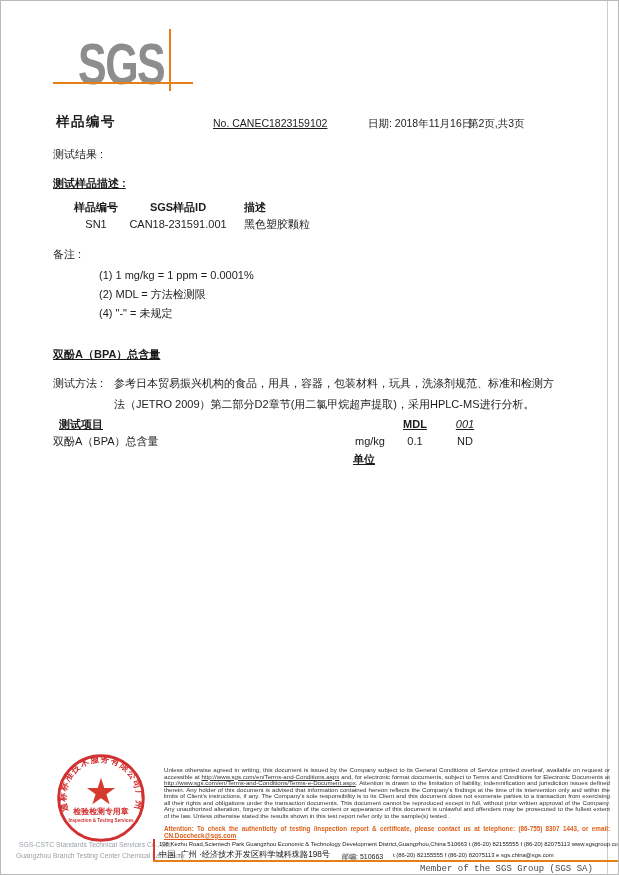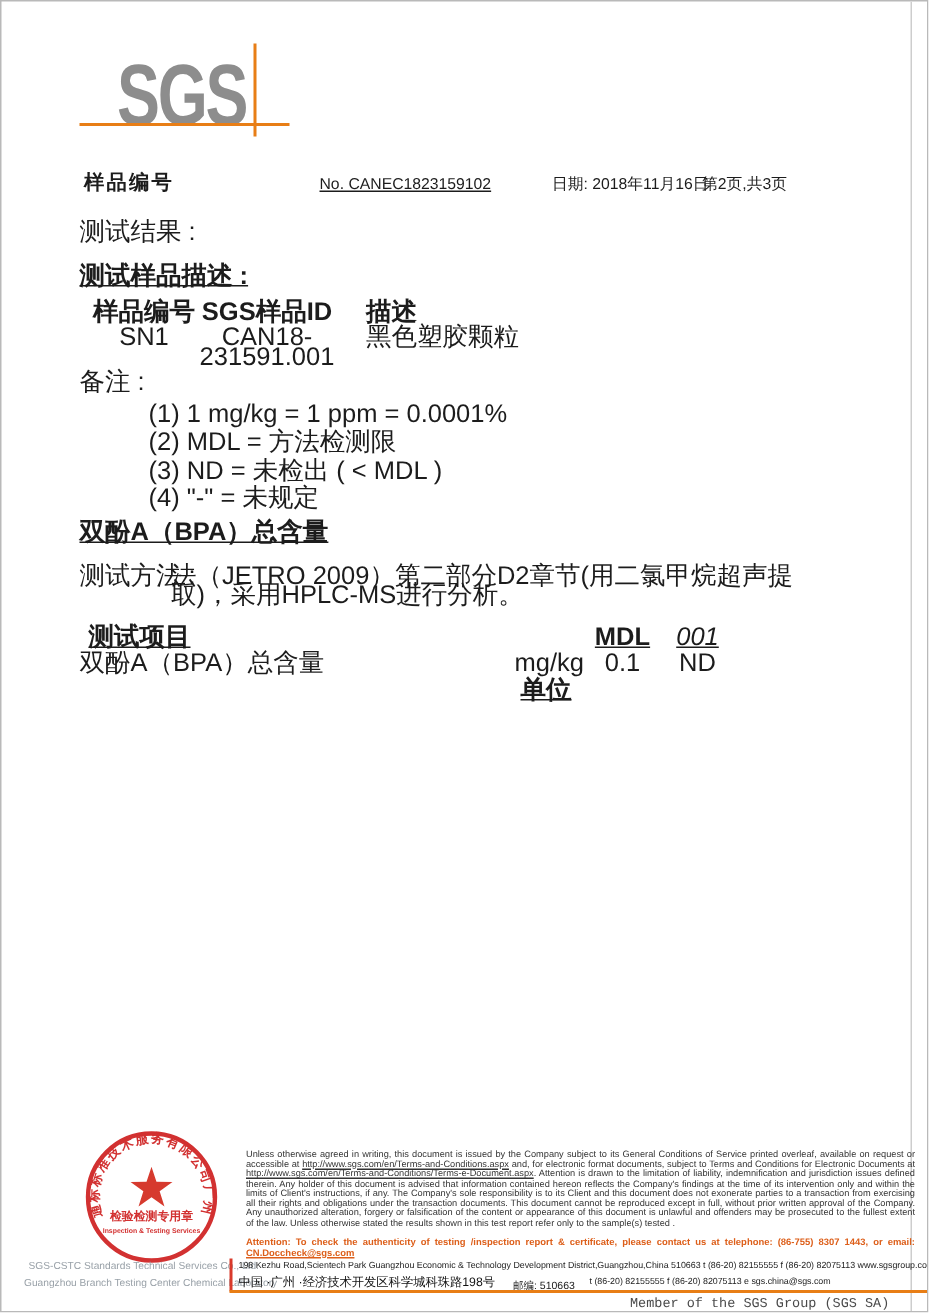--- a/index.html
+++ b/index.html
@@ -10,21 +10,21 @@
   .u{text-decoration:underline;}
   .b{font-weight:bold;}
   .it{font-style:italic;}
   .ctr{text-align:center;}
   
   .logo-text{font-weight:bold;color:#8d8d8d;font-size:58px;line-height:1;
              transform:scaleX(.74);transform-origin:left top;letter-spacing:-2px;}
   .crop-v{width:2px;background:#e87e16;}
   .crop-h{height:2px;background:#e87e16;}
   
-  .t11{font-size:17px;line-height:13px;}
+  .t11{font-size:11px;line-height:13px;}
   .t10{font-size:10.5px;line-height:12px;}
   .title{font-size:13.5px;font-weight:bold;letter-spacing:1.5px;}
   .notes div{height:18.8px;}
   .method div{height:20.5px;}
   
   .legal{font-size:6.15px;line-height:6.5px;text-align:justify;color:#333;}
   .attn{font-size:6.3px;line-height:6.7px;font-weight:bold;color:#dd5f1a;text-align:justify;}
   .addr-en{font-size:5.9px;color:#222;white-space:nowrap;}
   .addr-cn{font-size:8.2px;color:#111;white-space:nowrap;}
   .addr-sm{font-size:5.9px;color:#222;white-space:nowrap;}
@@ -62,27 +62,27 @@
     <div class="abs t11 b" style="left:243px;top:200px;">描述</div>
     <div class="abs t11 ctr" style="left:55px;top:217px;width:80px;">SN1</div>
     <div class="abs t11 ctr" style="left:127px;top:217px;width:100px;">CAN18-231591.001</div>
     <div class="abs t11" style="left:243px;top:217px;text-align:center;">黑色塑胶颗粒</div>
   </div>
 
   <div class="abs t11" style="left:52px;top:247px;">备注 :</div>
   <div class="abs t11 notes" style="left:98px;top:268px;">
     <div>(1) 1 mg/kg = 1 ppm = 0.0001%</div>
     <div>(2) MDL = 方法检测限</div>
-    <div>(3) ND = 未检出 ( &lt; MDL )</div>
     <div>(4) "-" = 未规定</div>
   </div>
 
   <div class="abs t11 b u" style="left:52px;top:347px;">双酚A（BPA）总含量</div>
   <div class="abs t11" style="left:52px;top:376px;">测试方法 :</div>
   <div class="abs t11 method" style="left:113px;top:376px;width:440px;">
+    <div>参考日本贸易振兴机构的食品，用具，容器，包装材料，玩具，洗涤剂规范、标准和检测方</div>
     <div>法（JETRO 2009）第二部分D2章节(用二氯甲烷超声提取)，采用HPLC-MS进行分析。</div>
   </div>
 
   <div>
     <div class="abs t11 b u" style="left:58px;top:417px;">测试项目</div>
     <div class="abs t11 b u ctr" style="left:342px;top:417px;width:42px;margin-top:35px;">单位</div>
     <div class="abs t11 b u ctr" style="left:393px;top:417px;width:42px;">MDL</div>
     <div class="abs t11 it u ctr" style="left:443px;top:417px;width:42px;">001</div>
     <div class="abs t11" style="left:52px;top:434px;">双酚A（BPA）总含量</div>
     <div class="abs t11 ctr" style="left:342px;top:434px;width:42px;text-align:right;">mg/kg</div>

